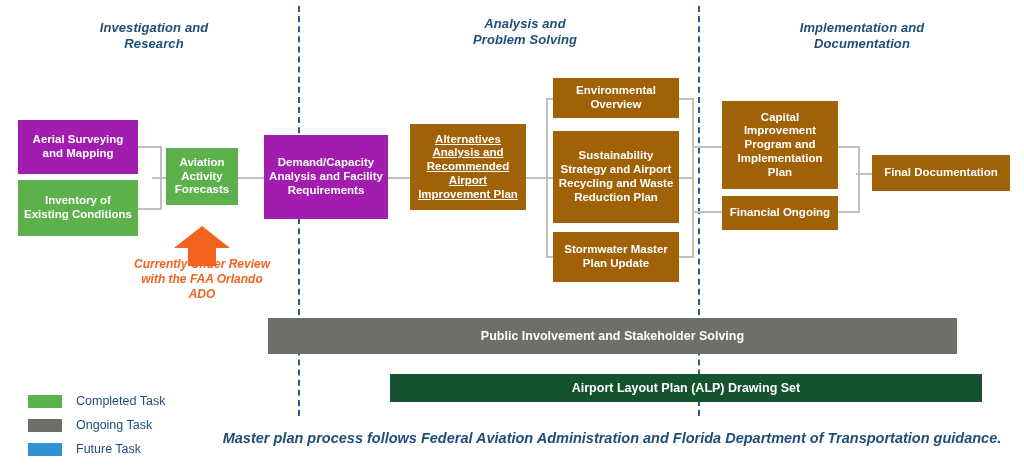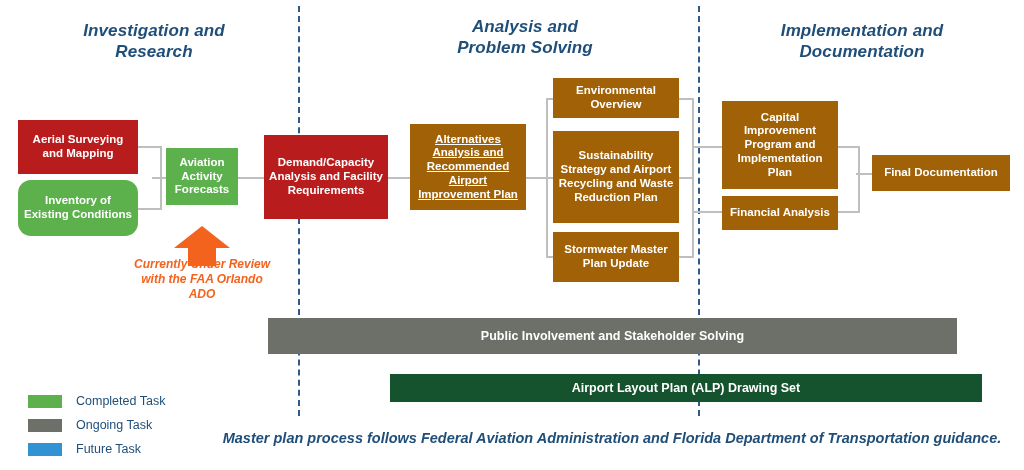--- a/index.html
+++ b/index.html
@@ -15,21 +15,21 @@
     font-family: "Liberation Sans", sans-serif;
     overflow: hidden;
   }
 
   
   .phase-title {
     position: absolute;
     text-align: center;
     font-weight: bold;
     font-style: italic;
-    font-size: 17px;
+    font-size: 13px;
     line-height: 1.25;
     color: #1f4e79;
     letter-spacing: .1px;
   }
 
   
   .divider {
     position: absolute;
     width: 0;
     border-left: 2px dashed #2e5b8c;
@@ -45,21 +45,21 @@
     align-items: center;
     justify-content: center;
     text-align: center;
     color: #ffffff;
     font-weight: bold;
     font-size: 11.5px;
     line-height: 1.2;
     padding: 2px 4px;
     z-index: 4;
   }
-  .gray  { background: #b91c1c; }
+  .gray  { background: #a21caf; }
   .green { background: #5cb14c; }
   .blue  { background: #a16207; }
 
   
   .conn {
     position: absolute;
     background: #bfbfbf;
     z-index: 1;
   }
   .conn-h { height: 2px; }
@@ -163,37 +163,37 @@
   <div class="conn conn-h" style="left:692px; top:146px; width:30px;"></div>
   <div class="conn conn-h" style="left:692px; top:211px; width:30px;"></div>
 
   <div class="conn conn-h" style="left:838px; top:146px; width:22px;"></div>
   <div class="conn conn-h" style="left:838px; top:211px; width:22px;"></div>
   <div class="conn conn-v" style="left:858px; top:146px; height:66px;"></div>
   <div class="conn conn-h" style="left:856px; top:173px; width:18px;"></div>
 
   <div class="box gray" style="left:18px; top:120px; width:120px; height:54px;">Aerial Surveying and Mapping</div>
 
-  <div class="box green" style="left:18px; top:180px; width:120px; height:56px;border-radius:13px;">Inventory of Existing Conditions</div>
+  <div class="box green" style="left:18px; top:180px; width:120px; height:56px;">Inventory of Existing Conditions</div>
 
   <div class="box green" style="left:166px; top:148px; width:72px; height:57px;">Aviation Activity Forecasts</div>
 
   <div class="box gray" style="left:264px; top:135px; width:124px; height:84px;">Demand/Capacity Analysis and Facility Requirements</div>
 
   <div class="box blue" style="left:410px; top:124px; width:116px; height:86px;text-decoration:underline;">Alternatives Analysis and Recommended Airport Improvement Plan</div>
 
   <div class="box blue" style="left:553px; top:78px; width:126px; height:40px;">Environmental Overview</div>
 
   <div class="box blue" style="left:553px; top:131px; width:126px; height:92px;">Sustainability Strategy and Airport Recycling and Waste Reduction Plan</div>
 
   <div class="box blue" style="left:553px; top:232px; width:126px; height:50px;">Stormwater Master Plan Update</div>
 
   <div class="box blue" style="left:722px; top:101px; width:116px; height:88px;">Capital Improvement Program and Implementation Plan</div>
 
-  <div class="box blue" style="left:722px; top:196px; width:116px; height:34px;">Financial Analysis</div>
+  <div class="box blue" style="left:722px; top:196px; width:116px; height:34px;">Financial Ongoing</div>
 
   <div class="box blue" style="left:872px; top:155px; width:138px; height:36px;">Final Documentation</div>
 
   <div class="arrow-up" style="left:174px; top:226px;">
     <svg width="56" height="40" viewBox="0 0 56 40" aria-hidden="true">
       <polygon points="28,0 56,22 42,22 42,40 14,40 14,22 0,22" fill="#f4631e"></polygon>
     </svg>
   </div>
 
   <div class="arrow-note" style="left:126px; top:257px; width:152px;">Currently Under Review<br>with the FAA Orlando<br>ADO</div>

